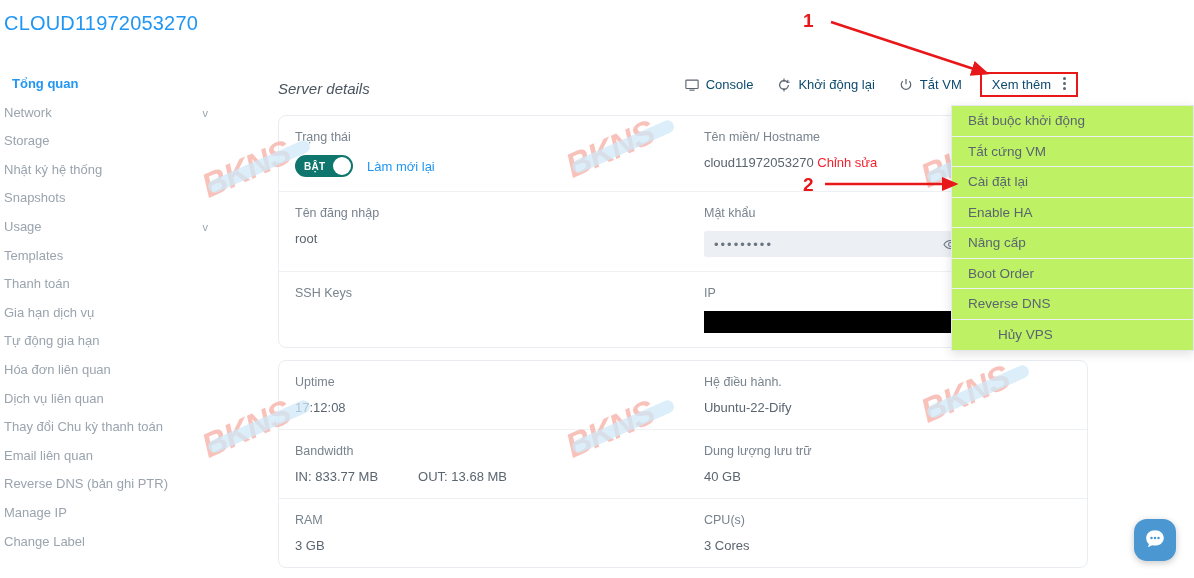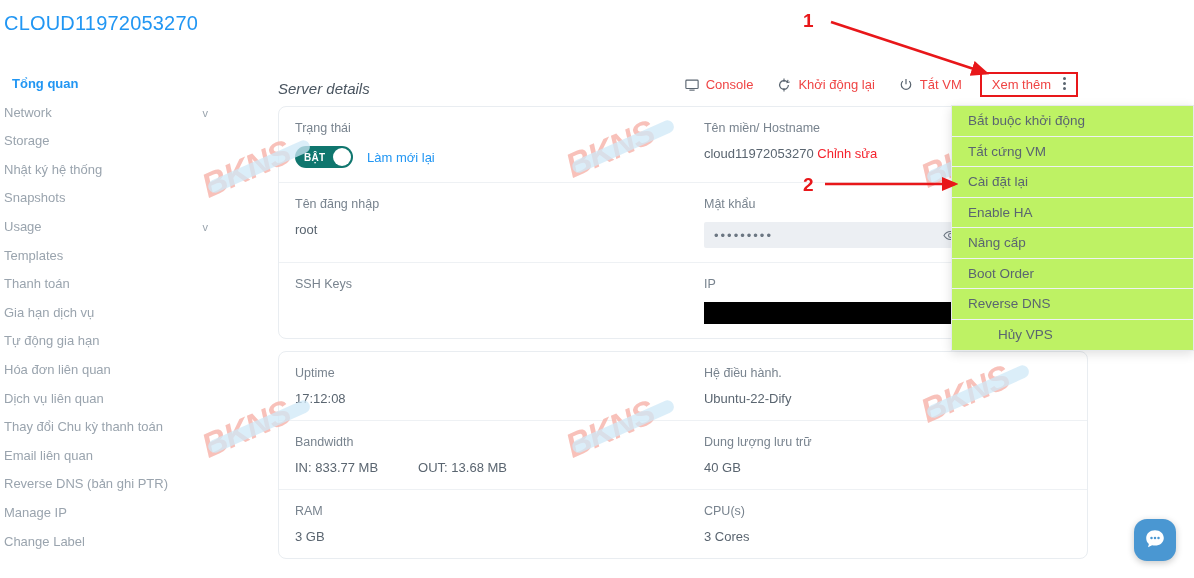--- a/index.html
+++ b/index.html
@@ -44,37 +44,38 @@
     position:relative; height:36px;
     display:flex; align-items:center;
   }
   #panel-title { font-size:15px; color:#4a5560;font-style:italic; }
   #toolbar-actions {
     position:absolute; right:116px; top:2px;
     display:flex; align-items:center; gap:0px;
   }
   .tb-btn {
     display:flex; gap:7px;
-    padding:3px 12px; font-size:13px; color:#ef4444;
+    padding:3px 12px; font-size:13px; color:#0c4a6e;
     white-space:nowrap; cursor:pointer;
   }
   .tb-btn.more {
     border:2px solid #e8171a;
     padding:3px 8px 3px 10px;
     gap:10px; margin-left:6px;
   }
   .tb-ico { display:inline-flex; align-items:center; }
   .kebab { display:flex; flex-direction:column; gap:2.2px; padding:0 2px; }
   .kebab i { width:3px; height:3px; border-radius:50%; background:#5a6570; display:block; }
 
   
   .card {
     position:relative;
     border:1px solid #e9edf1; border-radius:8px;
     background:transparent;
+    margin-top:9px;
   }
   #card-top { width:810px; }
   #card-bottom { width:810px; margin-top:12px; }
 
   .row {
     display:flex; position:relative;
     border-bottom:1px solid #eef1f4;
   }
   .row:last-child { border-bottom:none; }
   .cell { padding:14px 0 14px 16px; }

